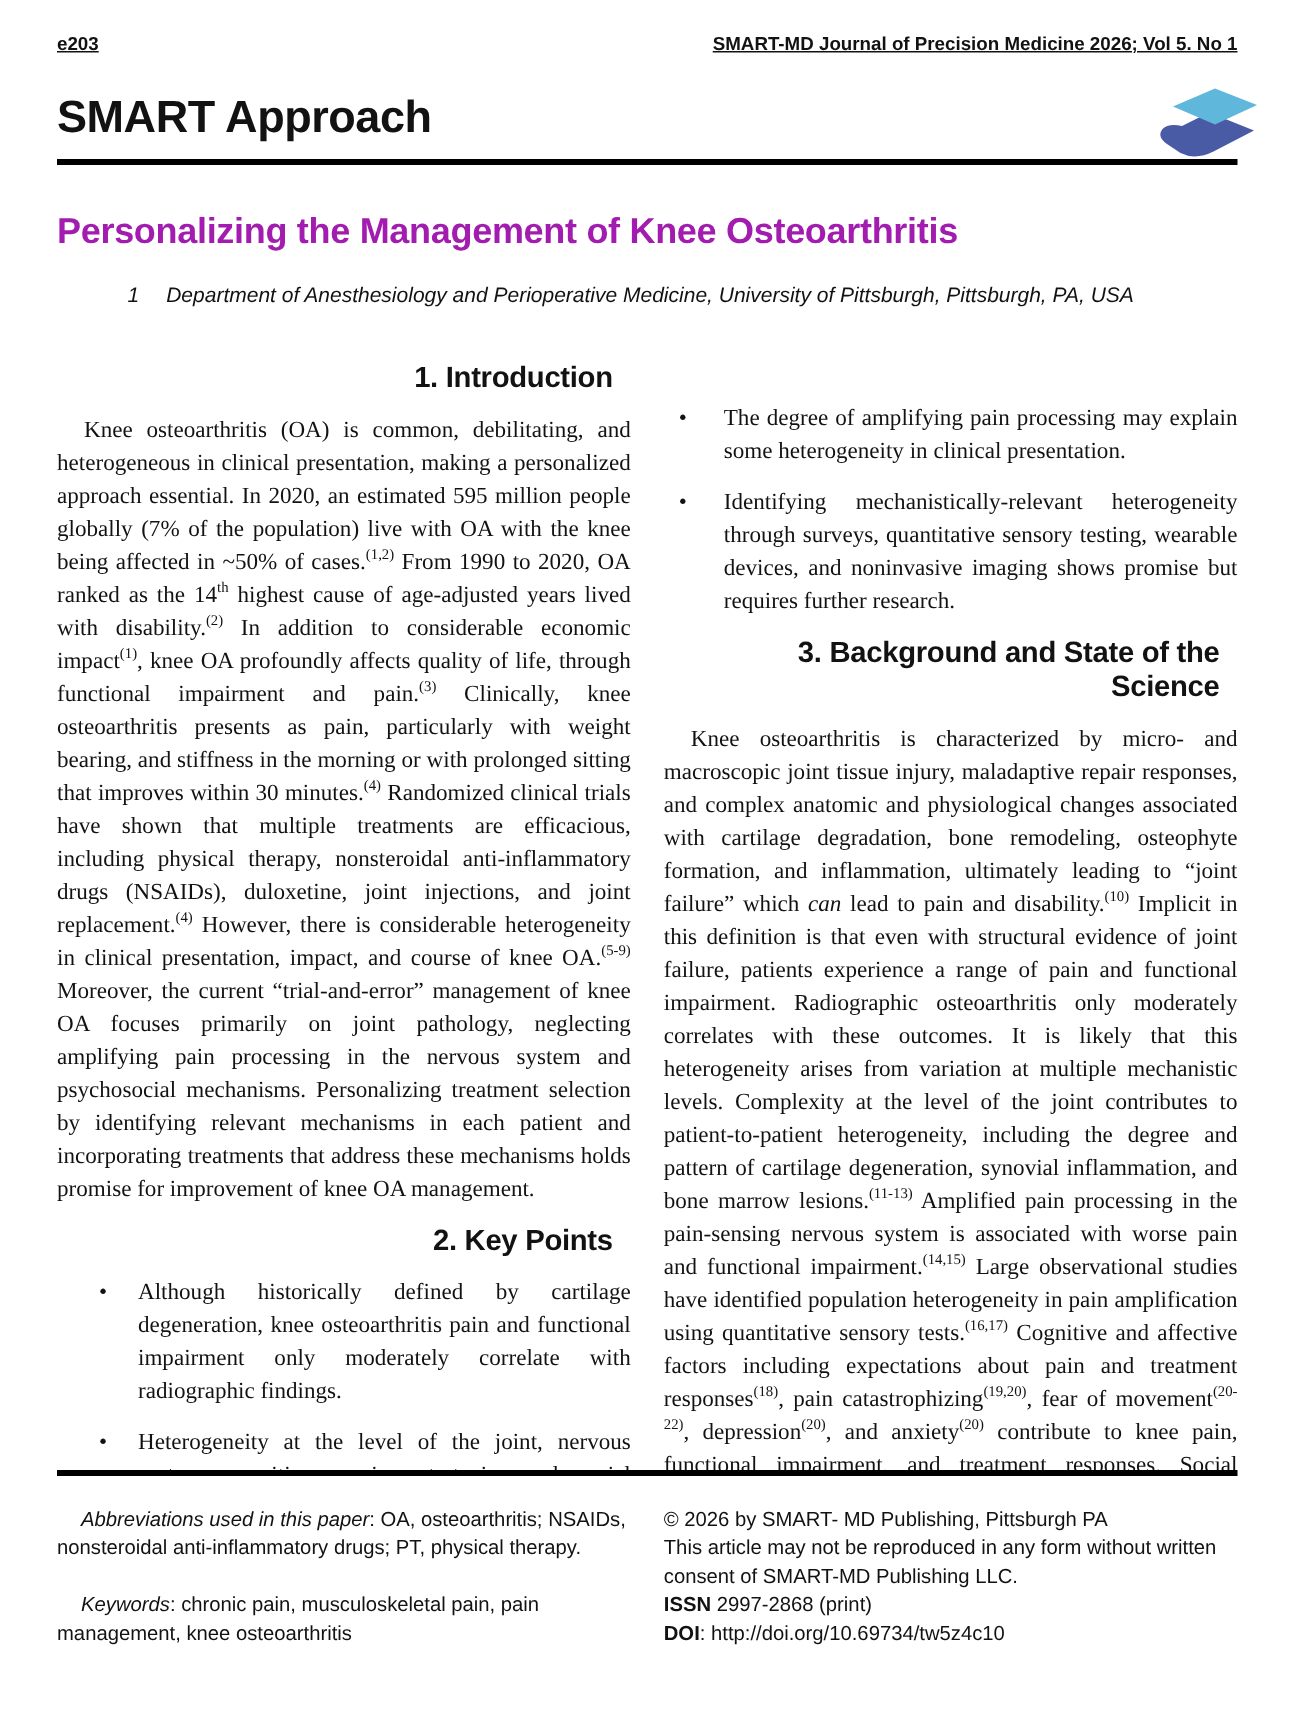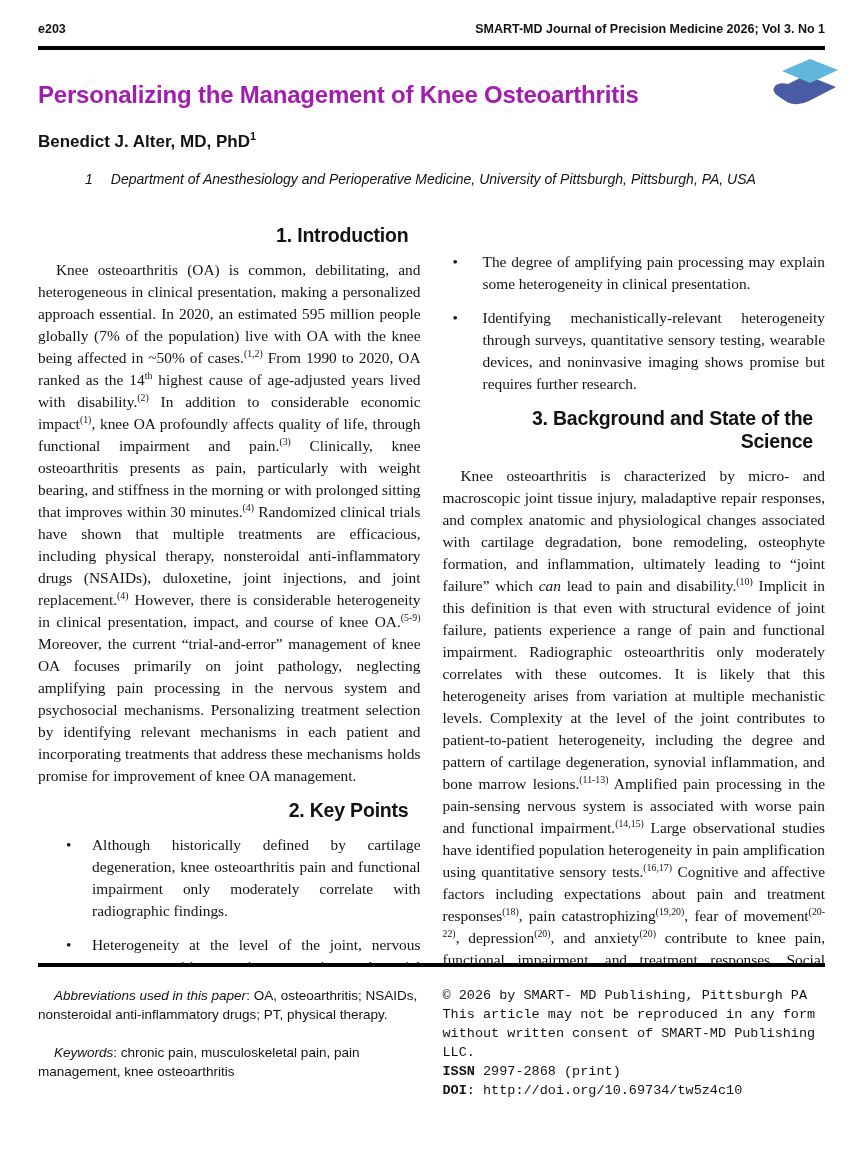--- a/index.html
+++ b/index.html
@@ -1,21 +1,21 @@
 <!DOCTYPE html>
 <html><head>
 <meta charset="utf-8">
 <style>
   html,body{margin:0;padding:0;background:#ffffff;}
   body{width:862px;height:1152px;overflow:hidden;color:#121212;}
   .page{box-sizing:border-box;width:862px;height:1152px;padding:22px 37px 0 38px;
         position:relative;font-family:"Liberation Sans","DejaVu Sans",sans-serif;}
   
   .masthead{display:flex;justify-content:space-between;align-items:flex-start;
-            font-size:12.5px;font-weight:bold;}
+            font-size:12.5px;font-weight:bold;text-decoration:underline;}
   .banner{margin-top:26px;font-size:30px;font-weight:bold;letter-spacing:-0.3px;}
   .logo{position:absolute;top:56px;right:22px;width:70px;height:52px;}
   .rule{height:4px;background:#000;margin-top:10px;}
   
   .title{margin-top:31px;font-size:24px;font-weight:bold;letter-spacing:-0.2px;}
   .author{margin-top:23px;font-size:17px;font-weight:bold;}
   .affil{margin-top:19px;font-size:14px;font-style:italic;padding-left:47px;
          display:flex;gap:18px;}
   
   .columns{display:flex;gap:22px;margin-top:25px;height:751px;overflow:hidden;}
@@ -33,45 +33,45 @@
   ul.kp li{position:relative;text-align:justify;margin-top:12px;}
   .kp-left li{padding-left:54px;}
   .kp-left li::before{content:"\2022";position:absolute;left:28px;}
   .kp-right li{padding-left:40px;}
   .kp-right li::before{content:"\2022";position:absolute;left:10px;}
   
   .footer-rule{height:4px;background:#000;}
   .footer{display:flex;gap:22px;padding-top:19px;font-size:13.5px;line-height:19px;}
   .footer .col{width:383px;}
   .footer-left p{margin:0 0 19px;text-indent:16px;}
-  .footer-right .line{margin:0;font-family:Liberation Mono, monospace;}
+  .footer-right .line{margin:0;}
   em{font-style:italic;}
   strong{font-weight:bold;}
 </style>
 </head>
 <body>
 
 <div class="page">
 
   <div class="masthead">
     <span>e203</span>
-    <span>SMART-MD Journal of Precision Medicine 2026; Vol 3. No 1</span>
+    <span>SMART-MD Journal of Precision Medicine 2026; Vol 5. No 1</span>
   </div>
 
+  <div class="banner">SMART Approach</div>
 
   <svg class="logo" viewBox="0 0 70 52" aria-hidden="true">
     <path d="M36,19 L66,31 L39,45 Q27,51 17,46 L8,40 Q1,35 5,30 Q9,26 18,28 Z" stroke-linejoin="round" fill="#4A5BA6"></path>
     <polygon points="12,15 40,3 68,14 40,27" fill="#5FB7DC"></polygon>
   </svg>
 
   <div class="rule"></div>
 
   <div class="title" style="color: #a21caf;">Personalizing the Management of Knee Osteoarthritis</div>
 
-  <div class="author"><span>Benedict J. Alter, MD, PhD</span><sup>1</sup></div>
 
   <div class="affil">
     <span>1</span>
     <span>Department of Anesthesiology and Perioperative Medicine, University of Pittsburgh, Pittsburgh, PA, USA</span>
   </div>
 
   <div class="columns">
 
     <div class="col col-left">
       <h2 class="section h-intro">1. Introduction</h2>

